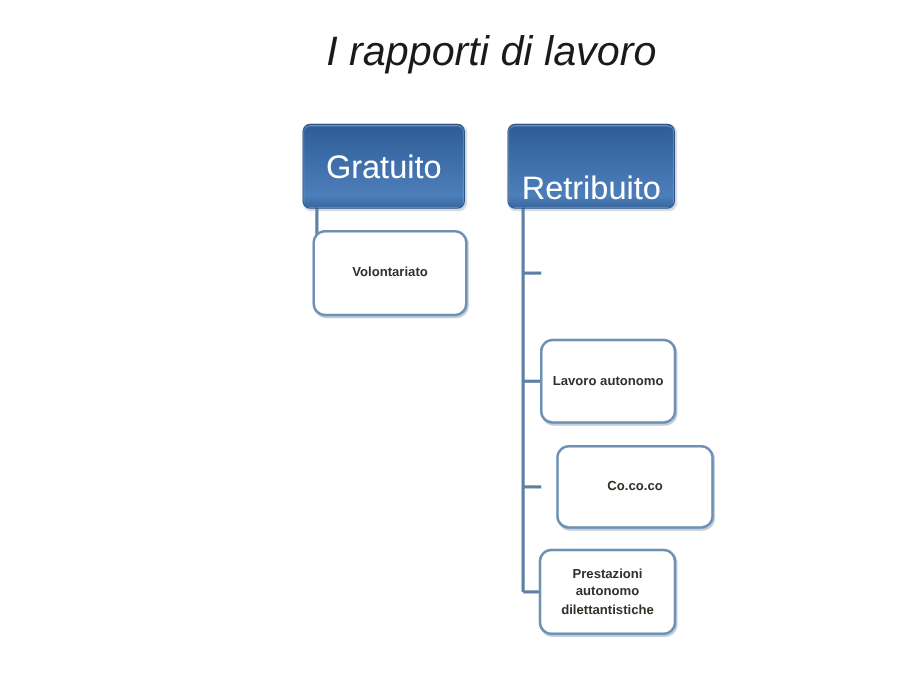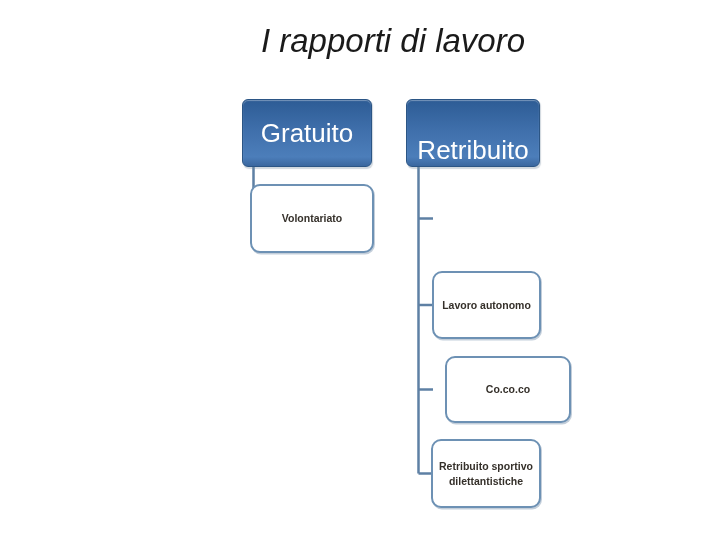--- a/index.html
+++ b/index.html
@@ -115,16 +115,16 @@
 
   <div class="node-child node-autonomo">
     <span>Lavoro autonomo</span>
   </div>
 
   <div class="node-child node-cococo">
     <span>Co.co.co</span>
   </div>
 
   <div class="node-child node-prestazioni">
-    <span>Retribuito sportivo dilettantistiche</span>
+    <span>Prestazioni autonomo dilettantistiche</span>
   </div>
 
 </div>
 
 </body></html>

